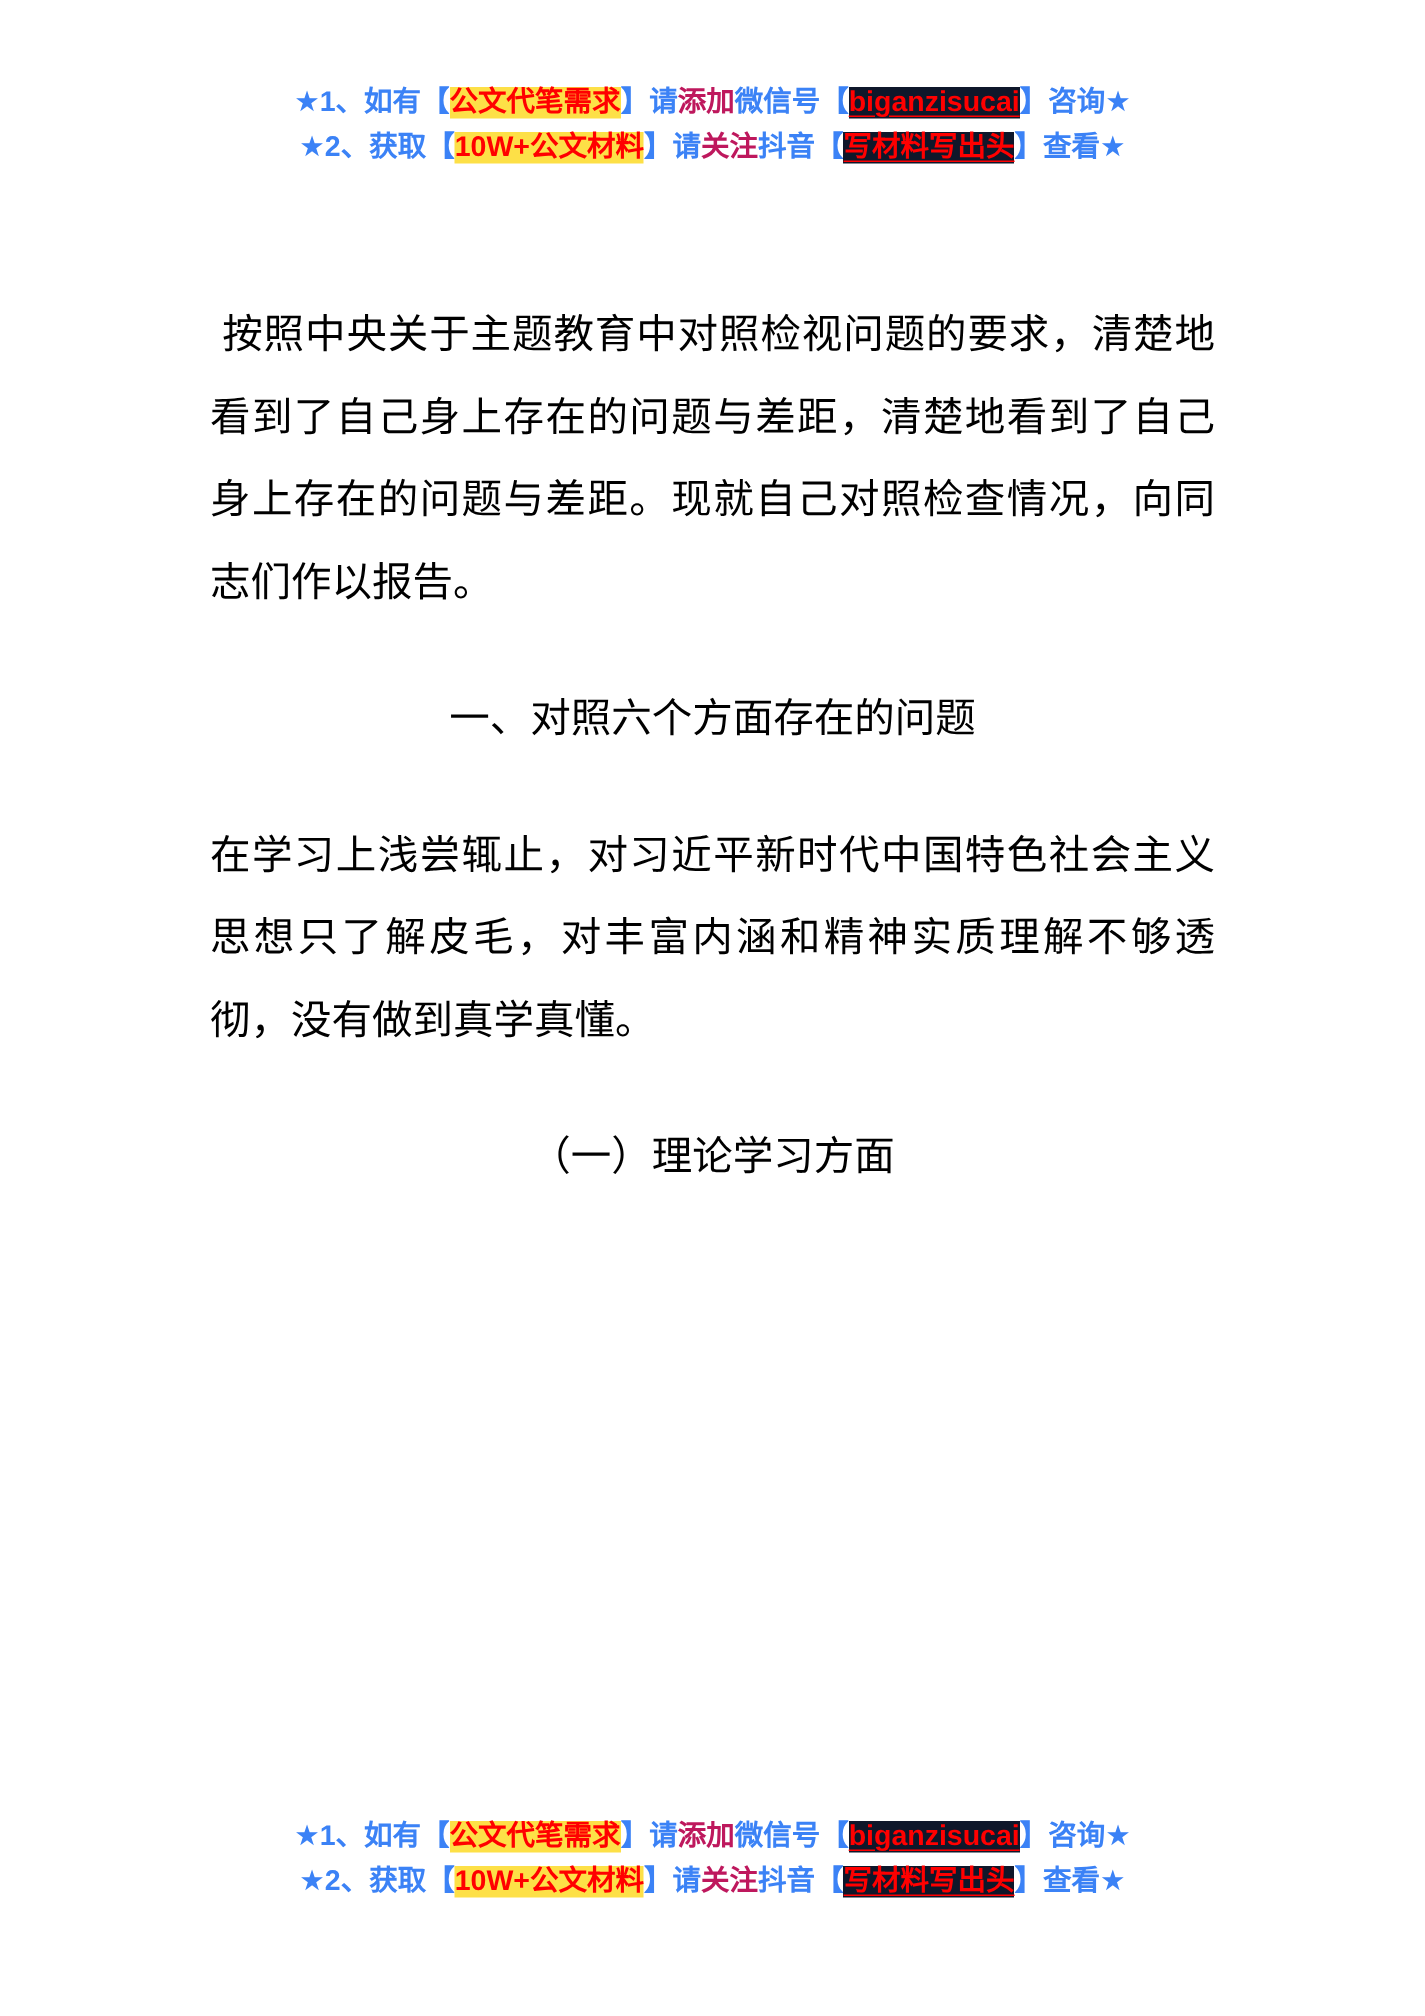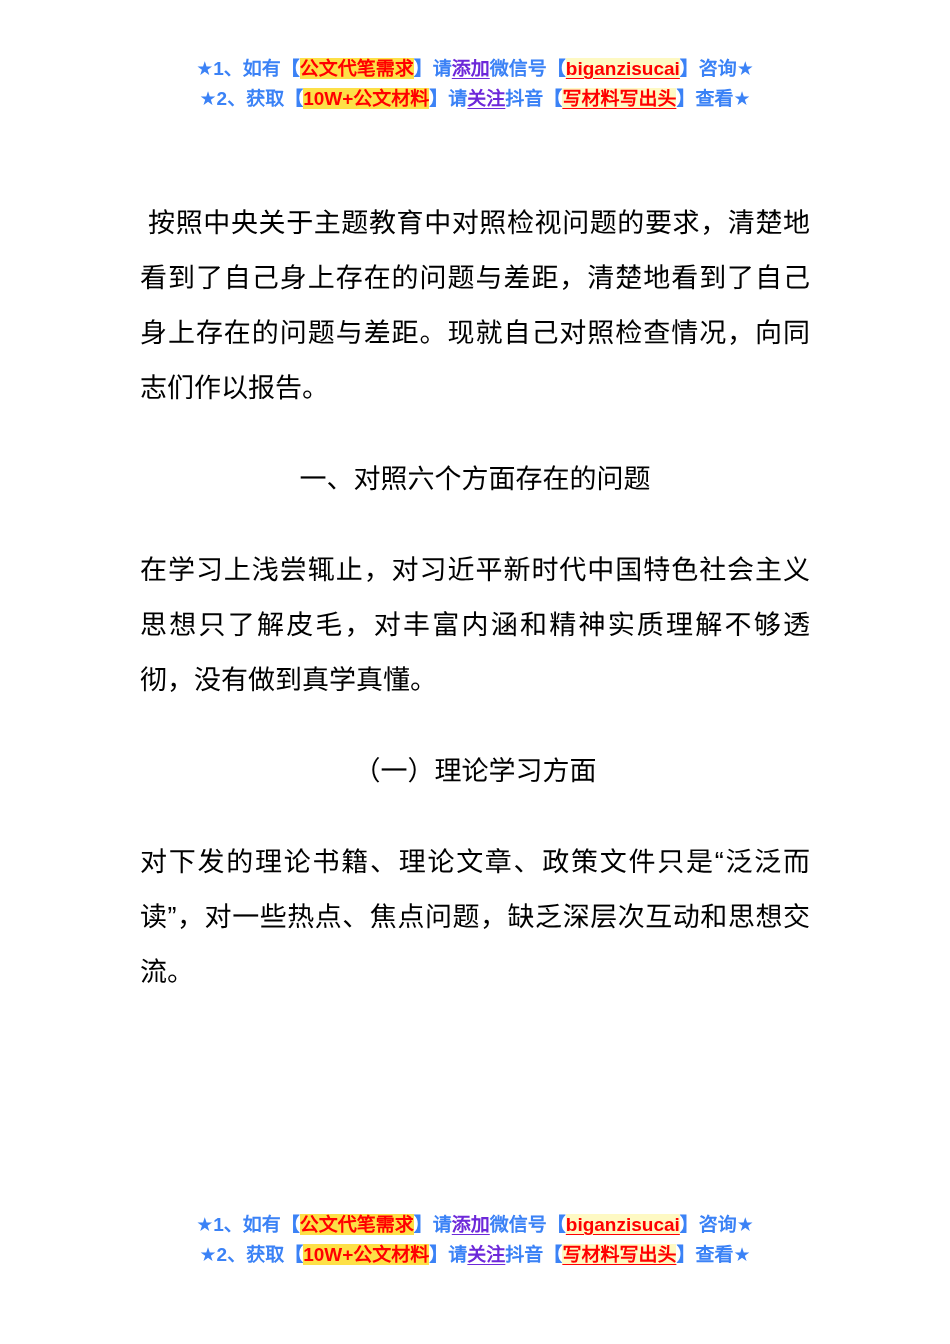--- a/index.html
+++ b/index.html
@@ -31,27 +31,26 @@
     left: 0;
     right: 0;
     top: 1210px;
   }
   .seg-plain { color: #3b82f6; }
   .seg-highlight {
     color: #ff0000;
     background: #fde047;
   }
   .seg-underline {
-    color: #6d28d9;
-    text-decoration: underline;
+    color: #be185d;
     text-underline-offset: 3px;
   }
   .seg-highlight-underline {
     color: #ff0000;
-    background: #fef9c3;
+    background: #0f172a;
     text-decoration: underline;
     text-underline-offset: 3px;
   }
   
   .doc-title {
     text-align: center;
     font-weight: bold;
     font-size: 37px;
     line-height: 48px;
   }
@@ -83,21 +82,20 @@
     <div class="promo-line"><span class="seg-plain">★2、获取【</span><span class="seg-highlight">10W+公文材料</span><span class="seg-plain">】请</span><span class="seg-underline">关注</span><span class="seg-plain">抖音【</span><span class="seg-highlight-underline">写材料写出头</span><span class="seg-plain">】查看★</span></div>
   </div>
 
 
 
   <div class="content">
     <p class="para"> 按照中央关于主题教育中对照检视问题的要求，清楚地看到了自己身上存在的问题与差距，清楚地看到了自己身上存在的问题与差距。现就自己对照检查情况，向同志们作以报告。</p>
     <p class="para heading">一、对照六个方面存在的问题</p>
     <p class="para">在学习上浅尝辄止，对习近平新时代中国特色社会主义思想只了解皮毛，对丰富内涵和精神实质理解不够透彻，没有做到真学真懂。</p>
     <p class="para heading">（一）理论学习方面</p>
-    <p class="para">对下发的理论书籍、理论文章、政策文件只是“泛泛而读”，对一些热点、焦点问题，缺乏深层次互动和思想交流。</p>
   </div>
 
   <div class="promo promo-footer">
     <div class="promo-line"><span class="seg-plain">★1、如有【</span><span class="seg-highlight">公文代笔需求</span><span class="seg-plain">】请</span><span class="seg-underline">添加</span><span class="seg-plain">微信号【</span><span class="seg-highlight-underline">biganzisucai</span><span class="seg-plain">】咨询★</span></div>
     <div class="promo-line"><span class="seg-plain">★2、获取【</span><span class="seg-highlight">10W+公文材料</span><span class="seg-plain">】请</span><span class="seg-underline">关注</span><span class="seg-plain">抖音【</span><span class="seg-highlight-underline">写材料写出头</span><span class="seg-plain">】查看★</span></div>
   </div>
 
 </div>
 
 </body></html>

